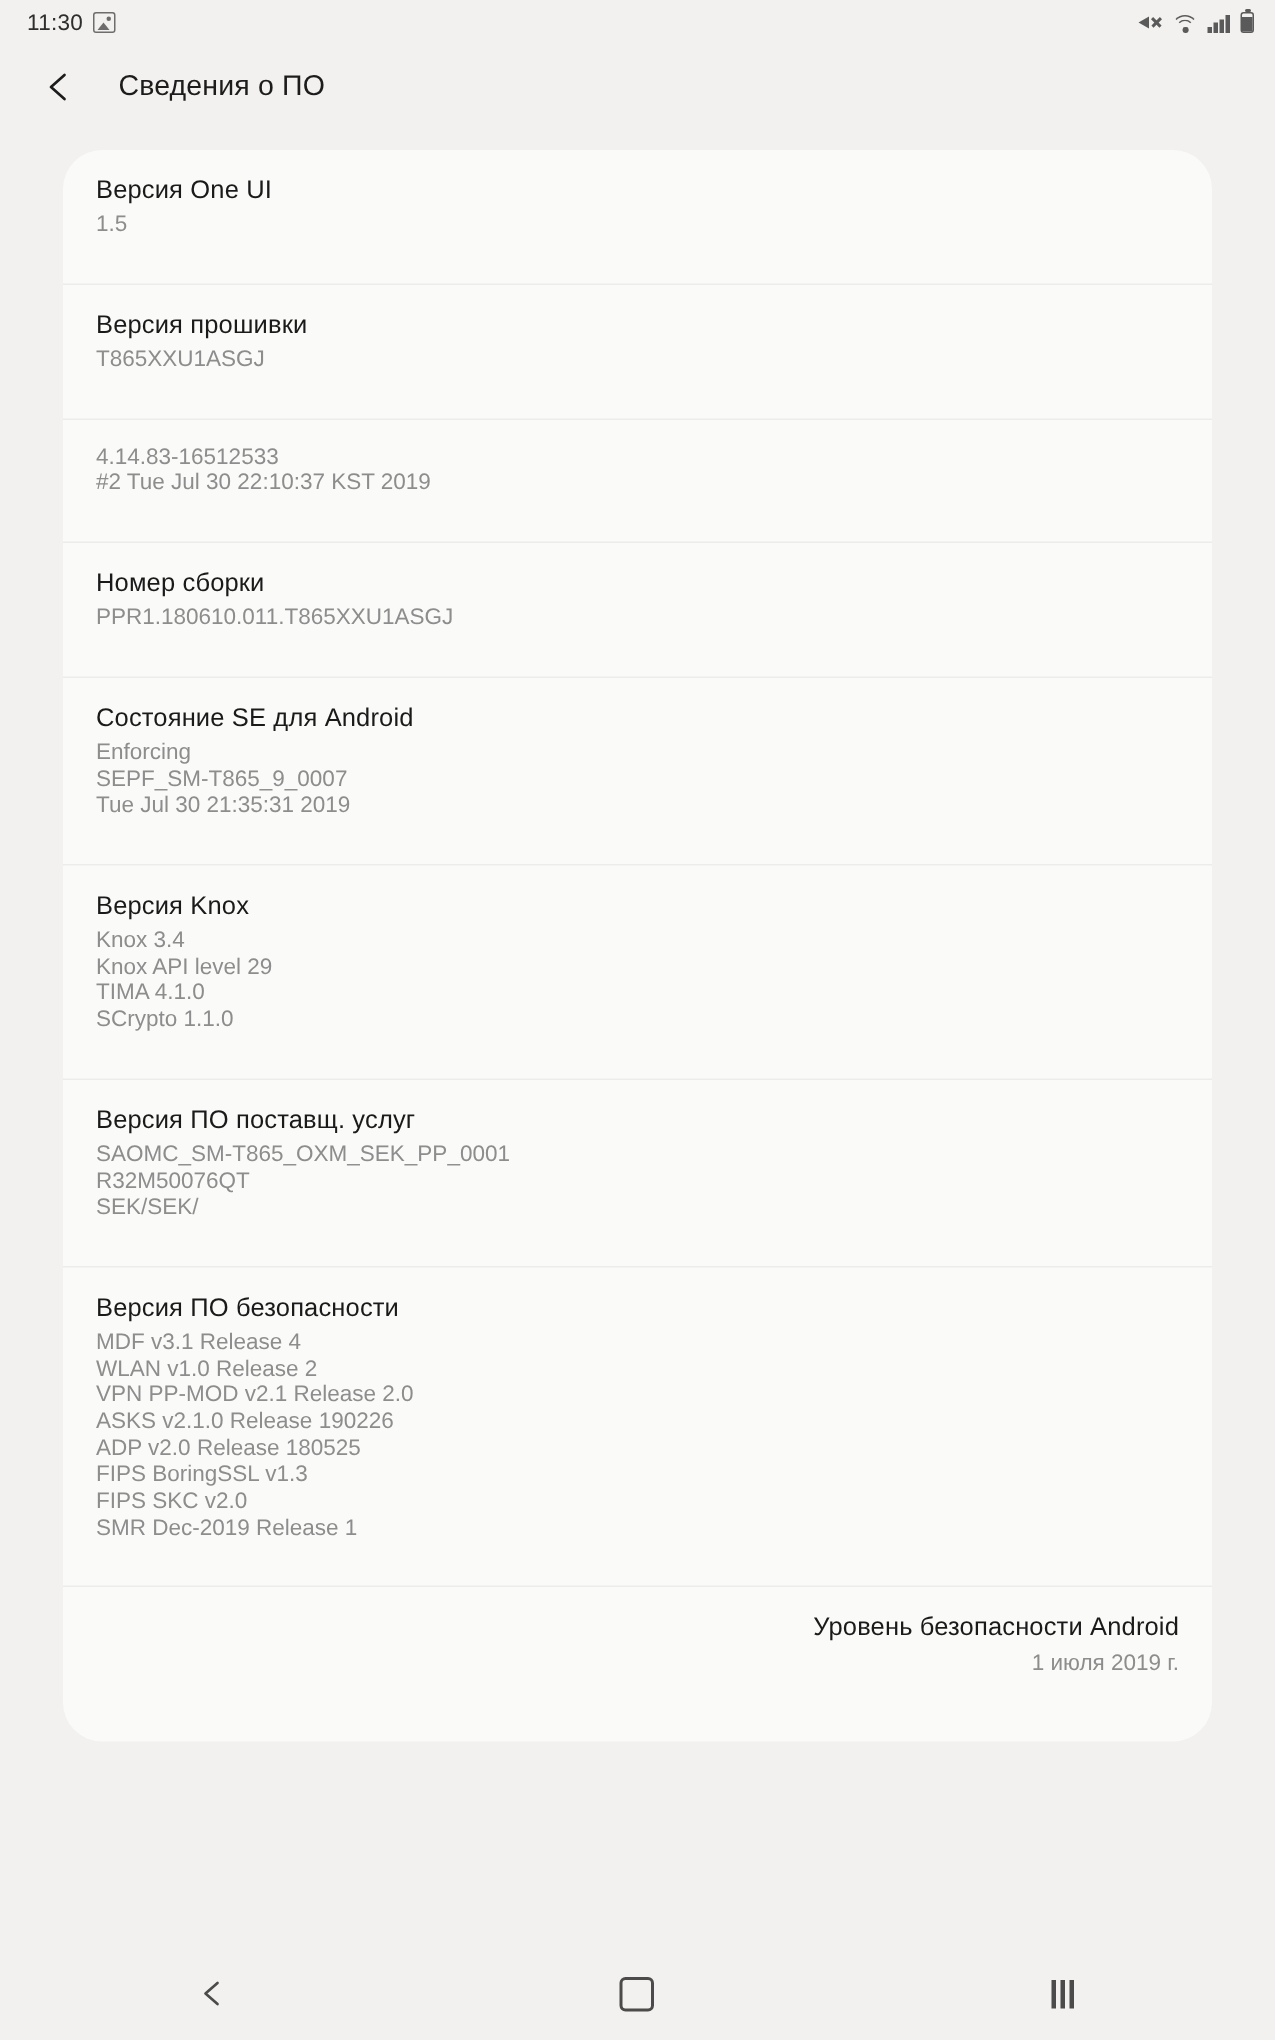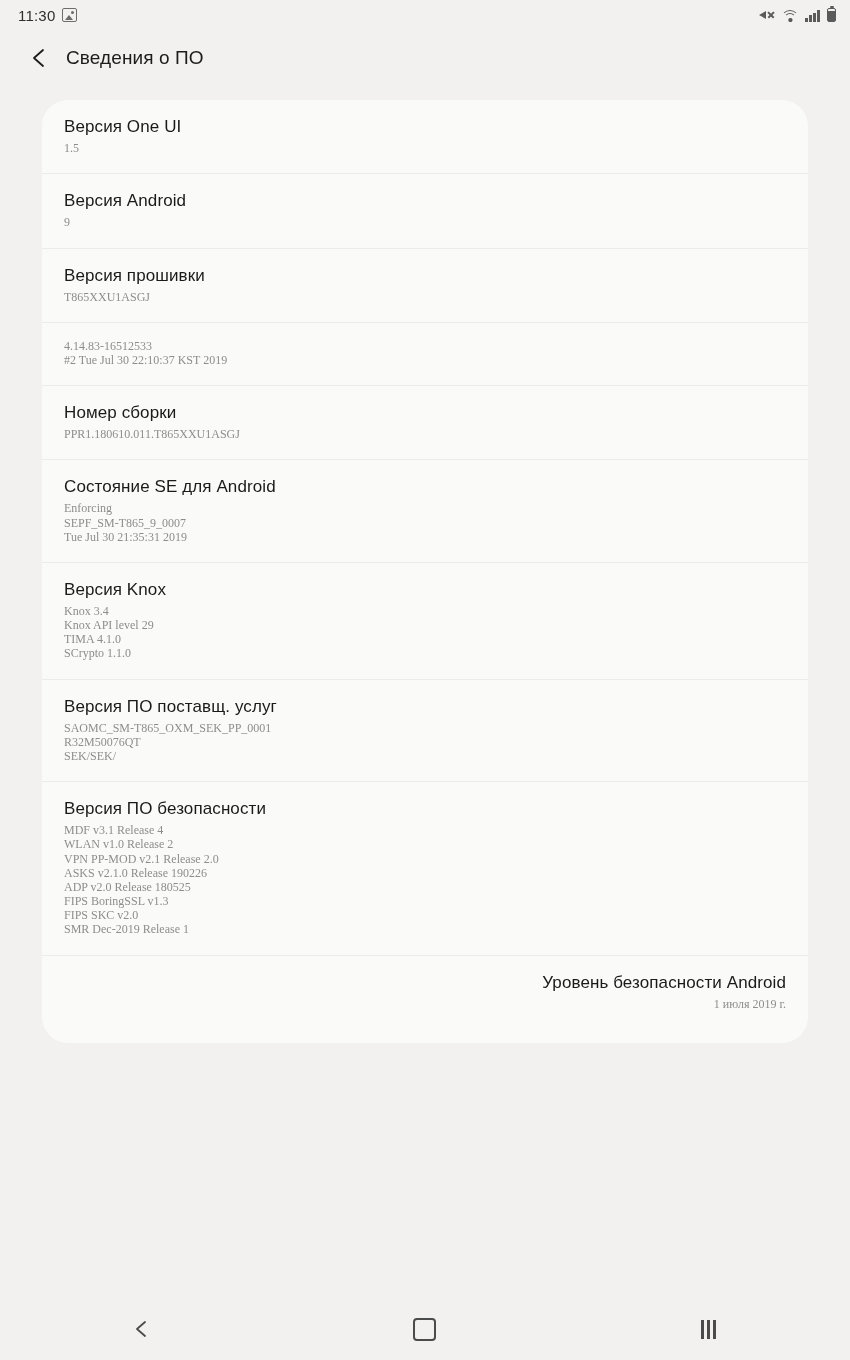--- a/index.html
+++ b/index.html
@@ -172,57 +172,56 @@
     height: 34px;
     display: flex;
     align-items: center;
     justify-content: center;
     cursor: pointer;
   }
   .back-arrow svg { display: block; }
   .app-title {
     font-size: 19px;
     color: #1c1c1c;
-    margin-left: 10px;
+    margin-left: 23px;
     letter-spacing: 0.1px;
   }
 
   
   .card {
     position: absolute;
     left: 42px;
     top: 100px;
     width: 766px;
     background: #fafaf9;
     border-radius: 26px;
     padding: 0 0 14px 0;
     box-sizing: border-box;
     box-shadow: 0 0 0 0 rgba(0,0,0,0);
   }
   .row {
-    padding: 16px 22px 18px 22px;
+    padding: 16px 22px 30px 22px;
     border-bottom: 1px solid #ececea;
     cursor: default;
   }
   .row:last-child {
     border-bottom: none;
     text-align: right;
   }
   .row-title {
     font-size: 17px;
     color: #1a1a1a;
     line-height: 1.3;
     margin-bottom: 3px;
     letter-spacing: 0.1px;
   }
   .row-values {
-    font-size: 12px;
+    font-size: 15px;
     color: #8d8d8d;
     line-height: 1.18;
-    font-family: Liberation Serif, serif;
   }
   .row-values div {
     margin: 0;
     padding: 0;
   }
 
   
   .nav-bar {
     position: absolute;
     left: 0;
@@ -298,26 +297,20 @@
 
 <div class="card">
 
   <div class="row">
     <div class="row-title">Версия One UI</div>
     <div class="row-values">
       <div>1.5</div>
     </div>
   </div>
 
-  <div class="row">
-    <div class="row-title">Версия Android</div>
-    <div class="row-values">
-      <div>9</div>
-    </div>
-  </div>
 
   <div class="row">
     <div class="row-title">Версия прошивки</div>
     <div class="row-values">
       <div>T865XXU1ASGJ</div>
     </div>
   </div>
 
   <div class="row">
     <div class="row-values">

